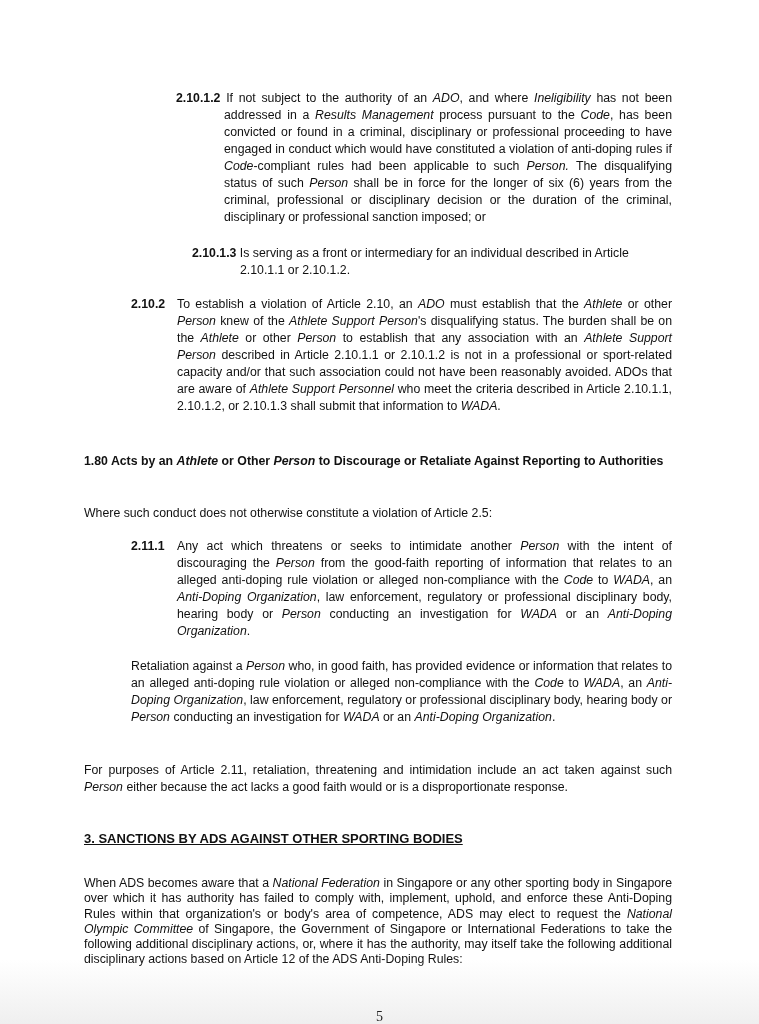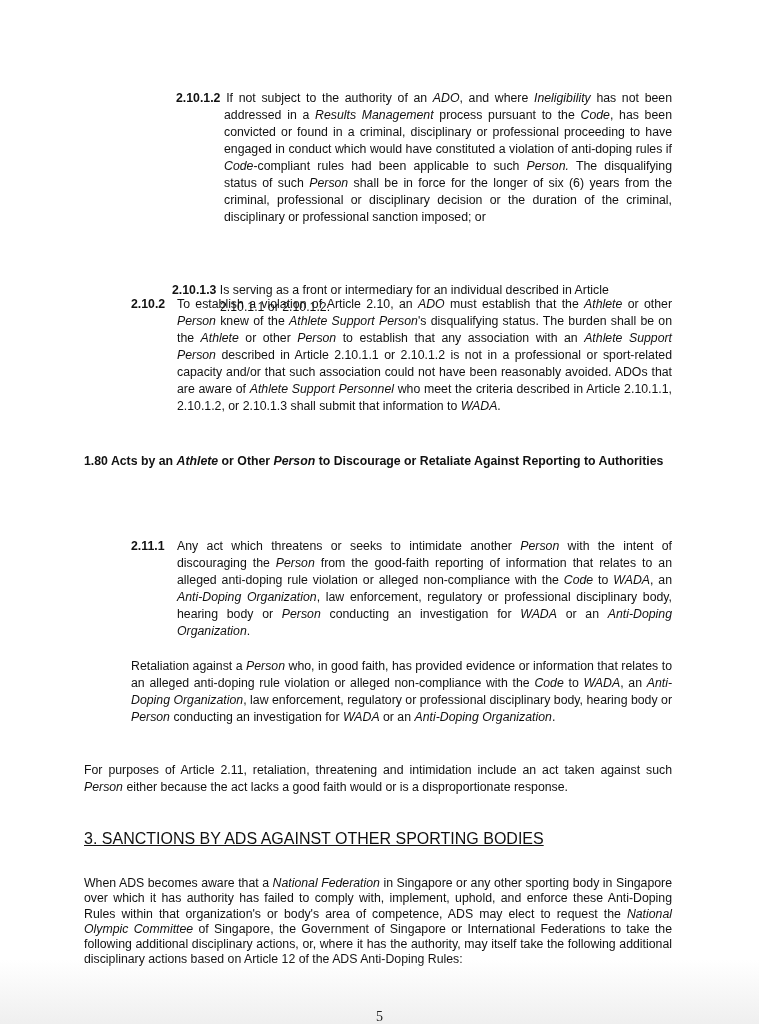--- a/index.html
+++ b/index.html
@@ -13,53 +13,54 @@
   }
   .page { position: absolute; left: 0; top: 0; width: 759px; height: 1024px; }
   .block { position: absolute; }
   .just { text-align: justify; }
   .num { font-weight: bold; }
   .hang { display: flex; justify-content: flex-end; }
   .hang .lbl { font-weight: bold; flex: 0 0 auto; }
   .hang .txt { flex: 1 1 auto; text-align: justify; }
   i { font-style: italic; margin-top: 28px; }
   .h2 { font-weight: bold; }
-  .h3 { font-weight: normal; text-decoration: underline; font-size: 16px; }
+  .h3 { font-weight: bold; text-decoration: underline; font-size: 13px; }
   .footer-fade {
     position: absolute; left: 0; right: 0; bottom: 0; height: 64px;
     background: linear-gradient(to bottom, rgba(255,255,255,0) 0%, #efefef 100%);
   }
   .page-num {
     position: absolute; left: 0; width: 759px; top: 1008px; text-align: center;
     font-family: "Liberation Serif", serif; font-size: 14px; color: #222;
   }
 </style>
 </head>
 <body>
 
 <div class="page">
 
   <div class="block" style="left:176px; top:90px; width:496px;">
     <div style="text-indent:-48px; padding-left:48px; text-align:justify;">
       <span class="num">2.10.1.2</span><span><span> If not subject to the authority of an </span><i>ADO</i><span>, and where </span><i>Ineligibility</i><span> has not been addressed in a </span><i>Results Management</i><span> process pursuant to the </span><i>Code</i><span>, has been convicted or found in a criminal, disciplinary or professional proceeding to have engaged in conduct which would have constituted a violation of anti-doping rules if </span><i>Code</i><span>-compliant rules had been applicable to such </span><i>Person.</i><span> The disqualifying status of such </span><i>Person</i><span> shall be in force for the longer of six (6) years from the criminal, professional or disciplinary decision or the duration of the criminal, disciplinary or professional sanction imposed; or</span></span>
     </div>
   </div>
 
-  <div class="block" style="left:172px; top:245px; width:496px;margin-top:37px;">
+  <div class="block" style="left:192px; top:245px; width:496px;">
     <div><span class="num">2.10.1.3</span><span> Is serving as a front or intermediary for an individual described in Article</span></div>
     <div style="padding-left:48px;">2.10.1.1 or  2.10.1.2.</div>
   </div>
 
   <div class="block hang" style="left:131px; top:296px; width:541px;">
     <span class="lbl" style="width:46px;">2.10.2</span>
     <span class="txt"><span>To establish a violation of Article 2.10, an </span><i>ADO</i><span> must establish that the </span><i>Athlete</i><span> or other </span><i>Person</i><span> knew of the </span><i>Athlete Support Person</i><span>'s disqualifying status. The burden shall be on the </span><i>Athlete</i><span> or other </span><i>Person</i><span> to establish that any association with an </span><i>Athlete Support Person</i><span> described in Article 2.10.1.1 or 2.10.1.2 is not in a professional or sport-related capacity and/or that such association could not have been reasonably avoided. ADOs that are aware of </span><i>Athlete Support Personnel</i><span> who meet the criteria described in Article 2.10.1.1, 2.10.1.2, or 2.10.1.3 shall submit that information to </span><i>WADA</i><span>.</span></span>
   </div>
 
   <div class="block h2" style="left:84px; top:453px; width:588px;"><span>1.80 Acts by an </span><i>Athlete</i><span> or Other </span><i>Person</i><span> to Discourage or Retaliate Against Reporting to Authorities</span></div>
 
+  <div class="block" style="left:84px; top:505px; width:588px;">Where such conduct does not otherwise constitute a violation of Article 2.5:</div>
 
   <div class="block hang" style="left:131px; top:538px; width:541px;">
     <span class="lbl" style="width:46px;">2.11.1</span>
     <span class="txt"><span>Any act which threatens or seeks to intimidate another </span><i>Person</i><span> with the intent of discouraging the </span><i>Person</i><span> from the good-faith reporting of information that relates to an alleged anti-doping rule violation or alleged non-compliance with the </span><i>Code</i><span> to </span><i>WADA</i><span>, an </span><i>Anti-Doping Organization</i><span>, law enforcement, regulatory or professional disciplinary body, hearing body or </span><i>Person</i><span> conducting an investigation for </span><i>WADA</i><span> or an </span><i>Anti-Doping Organization</i><span>.</span></span>
   </div>
 
   <div class="block hang" style="left:131px; top:658px; width:541px;">
     <span class="txt"><span>Retaliation against a </span><i>Person</i><span> who, in good faith, has provided evidence or information that relates to an alleged anti-doping rule violation or alleged non-compliance with the </span><i>Code</i><span> to </span><i>WADA</i><span>, an </span><i>Anti-Doping Organization</i><span>, law enforcement, regulatory or professional disciplinary body, hearing body or </span><i>Person</i><span> conducting an investigation for </span><i>WADA</i><span> or an </span><i>Anti-Doping Organization</i><span>.</span></span>
   </div>
 

